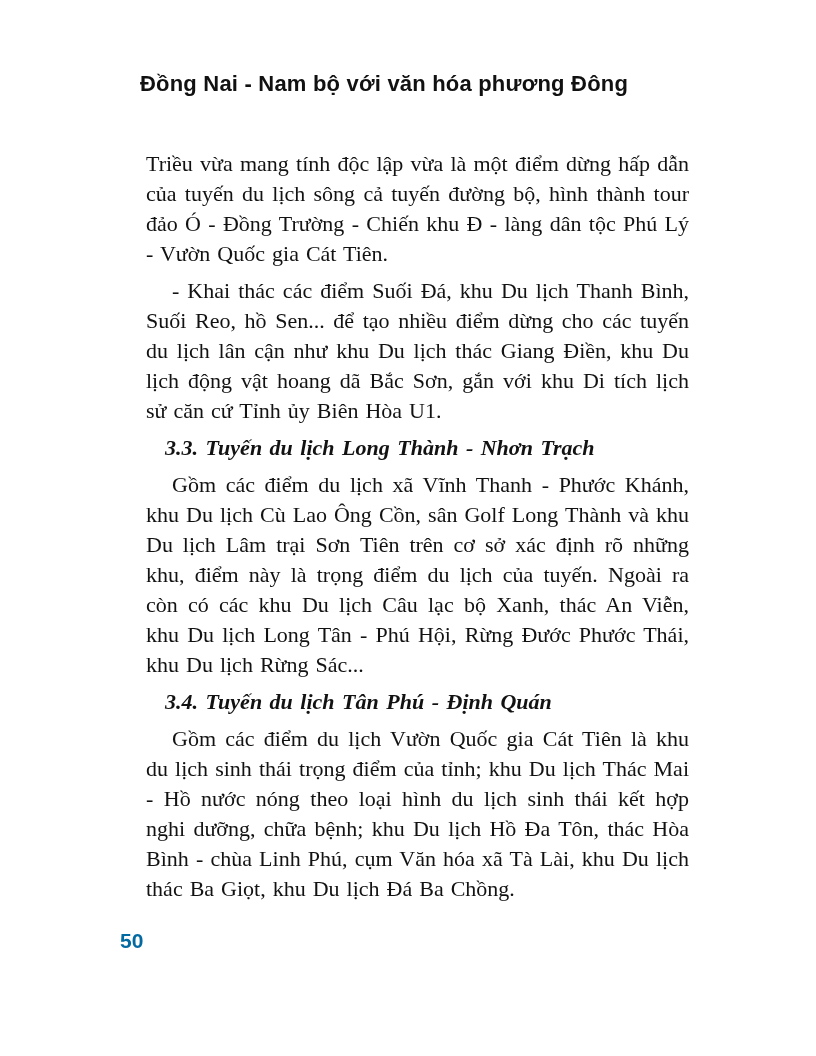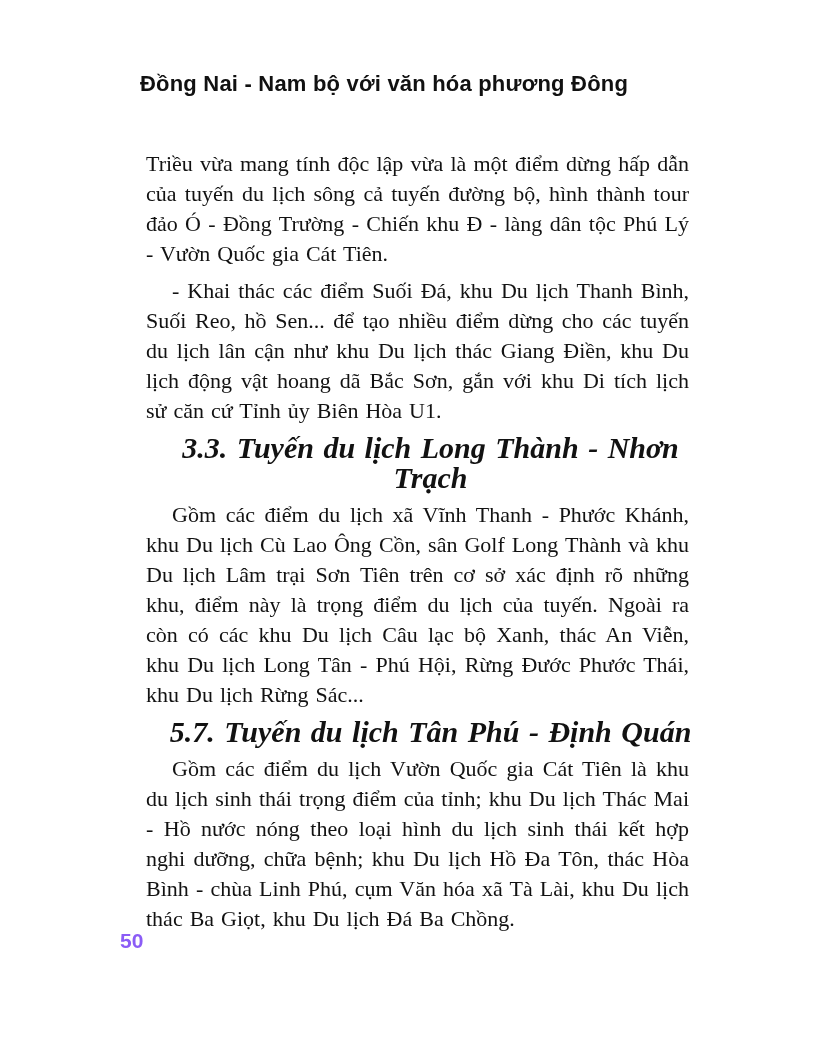--- a/index.html
+++ b/index.html
@@ -43,56 +43,56 @@
   }
   .para {
     margin: 7px;
     text-indent: 26px;
   }
   .para.no-indent {
     text-indent: 0;
   }
   .section-heading {
     font-family: "Liberation Serif", serif;
-    font-size: 30px;
+    font-size: 22px;
     line-height: 30px;
     font-weight: 700;
     font-style: italic;
     margin: 5px 0 5px 26px;
-    text-align: center;
+    text-align: left;
     word-spacing: 2px;
   }
   .page-number {
     position: absolute;
     left: 120px;
     top: 929px;
     font-family: "Liberation Sans", sans-serif;
     font-weight: 700;
     font-size: 21px;
-    color: #8b5cf6;
+    color: #0369a1;
   }
 </style>
 </head>
 <body>
 
 <div class="page">
 
   <div class="running-header">Đồng Nai - Nam bộ với văn hóa phương Đông</div>
 
   <div class="body-text">
 
     <p class="para no-indent">Triều vừa mang tính độc lập vừa là một điểm dừng hấp dẫn của tuyến du lịch sông cả tuyến đường bộ, hình thành tour đảo Ó - Đồng Trường - Chiến khu Đ - làng dân tộc Phú Lý - Vườn Quốc gia Cát Tiên.</p>
 
     <p class="para">- Khai thác các điểm Suối Đá, khu Du lịch Thanh Bình, Suối Reo, hồ Sen... để tạo nhiều điểm dừng cho các tuyến du lịch lân cận như khu Du lịch thác Giang Điền, khu Du lịch động vật hoang dã Bắc Sơn, gắn với khu Di tích lịch sử căn cứ Tỉnh ủy Biên Hòa U1.</p>
 
     <h2 class="section-heading">3.3. Tuyến du lịch Long Thành - Nhơn Trạch</h2>
 
     <p class="para">Gồm các điểm du lịch xã Vĩnh Thanh - Phước Khánh, khu Du lịch Cù Lao Ông Cồn, sân Golf Long Thành và khu Du lịch Lâm trại Sơn Tiên trên cơ sở xác định rõ những khu, điểm này là trọng điểm du lịch của tuyến. Ngoài ra còn có các khu Du lịch Câu lạc bộ Xanh, thác An Viễn, khu Du lịch Long Tân - Phú Hội, Rừng Đước Phước Thái, khu Du lịch Rừng Sác...</p>
 
-    <h2 class="section-heading">5.7. Tuyến du lịch Tân Phú - Định Quán</h2>
+    <h2 class="section-heading">3.4. Tuyến du lịch Tân Phú - Định Quán</h2>
 
     <p class="para">Gồm các điểm du lịch Vườn Quốc gia Cát Tiên là khu du lịch sinh thái trọng điểm của tỉnh; khu Du lịch Thác Mai - Hồ nước nóng theo loại hình du lịch sinh thái kết hợp nghi dưỡng, chữa bệnh; khu Du lịch Hồ Đa Tôn, thác Hòa Bình - chùa Linh Phú, cụm Văn hóa xã Tà Lài, khu Du lịch thác Ba Giọt, khu Du lịch Đá Ba Chồng.</p>
 
   </div>
 
   <div class="page-number">50</div>
 
 </div>
 
 </body></html>

